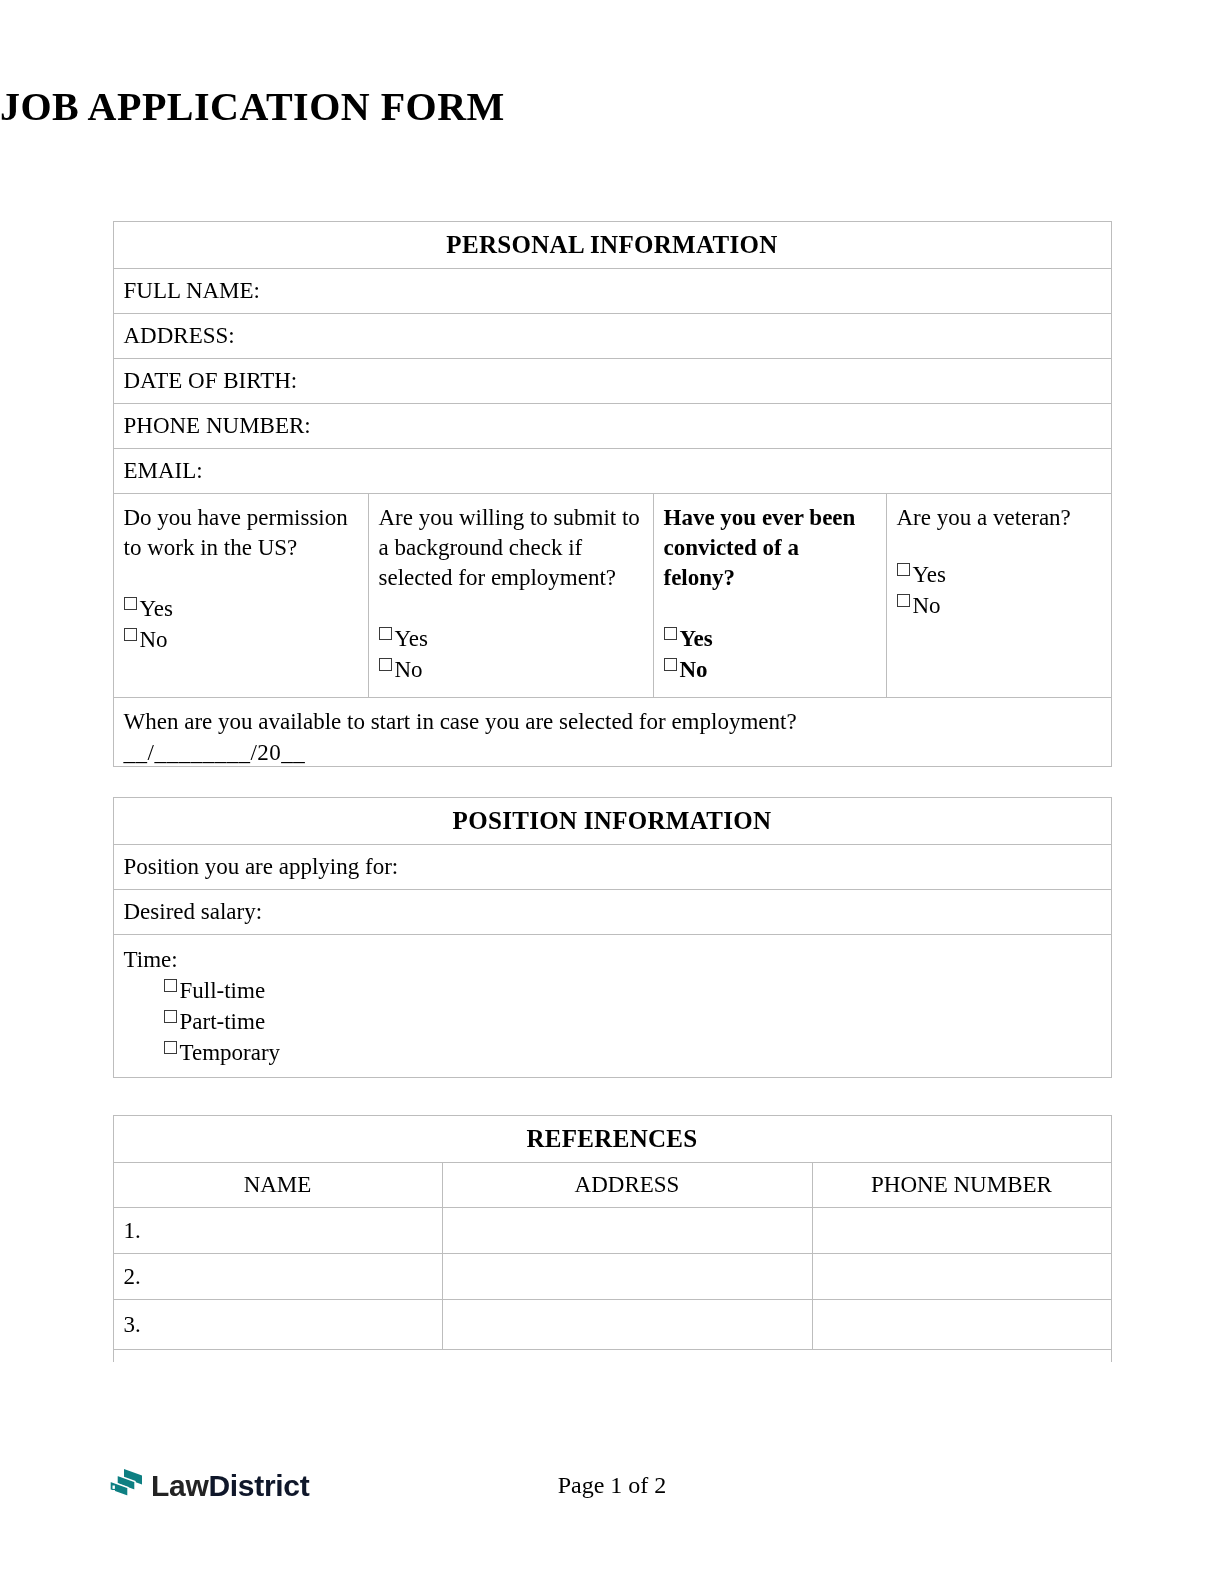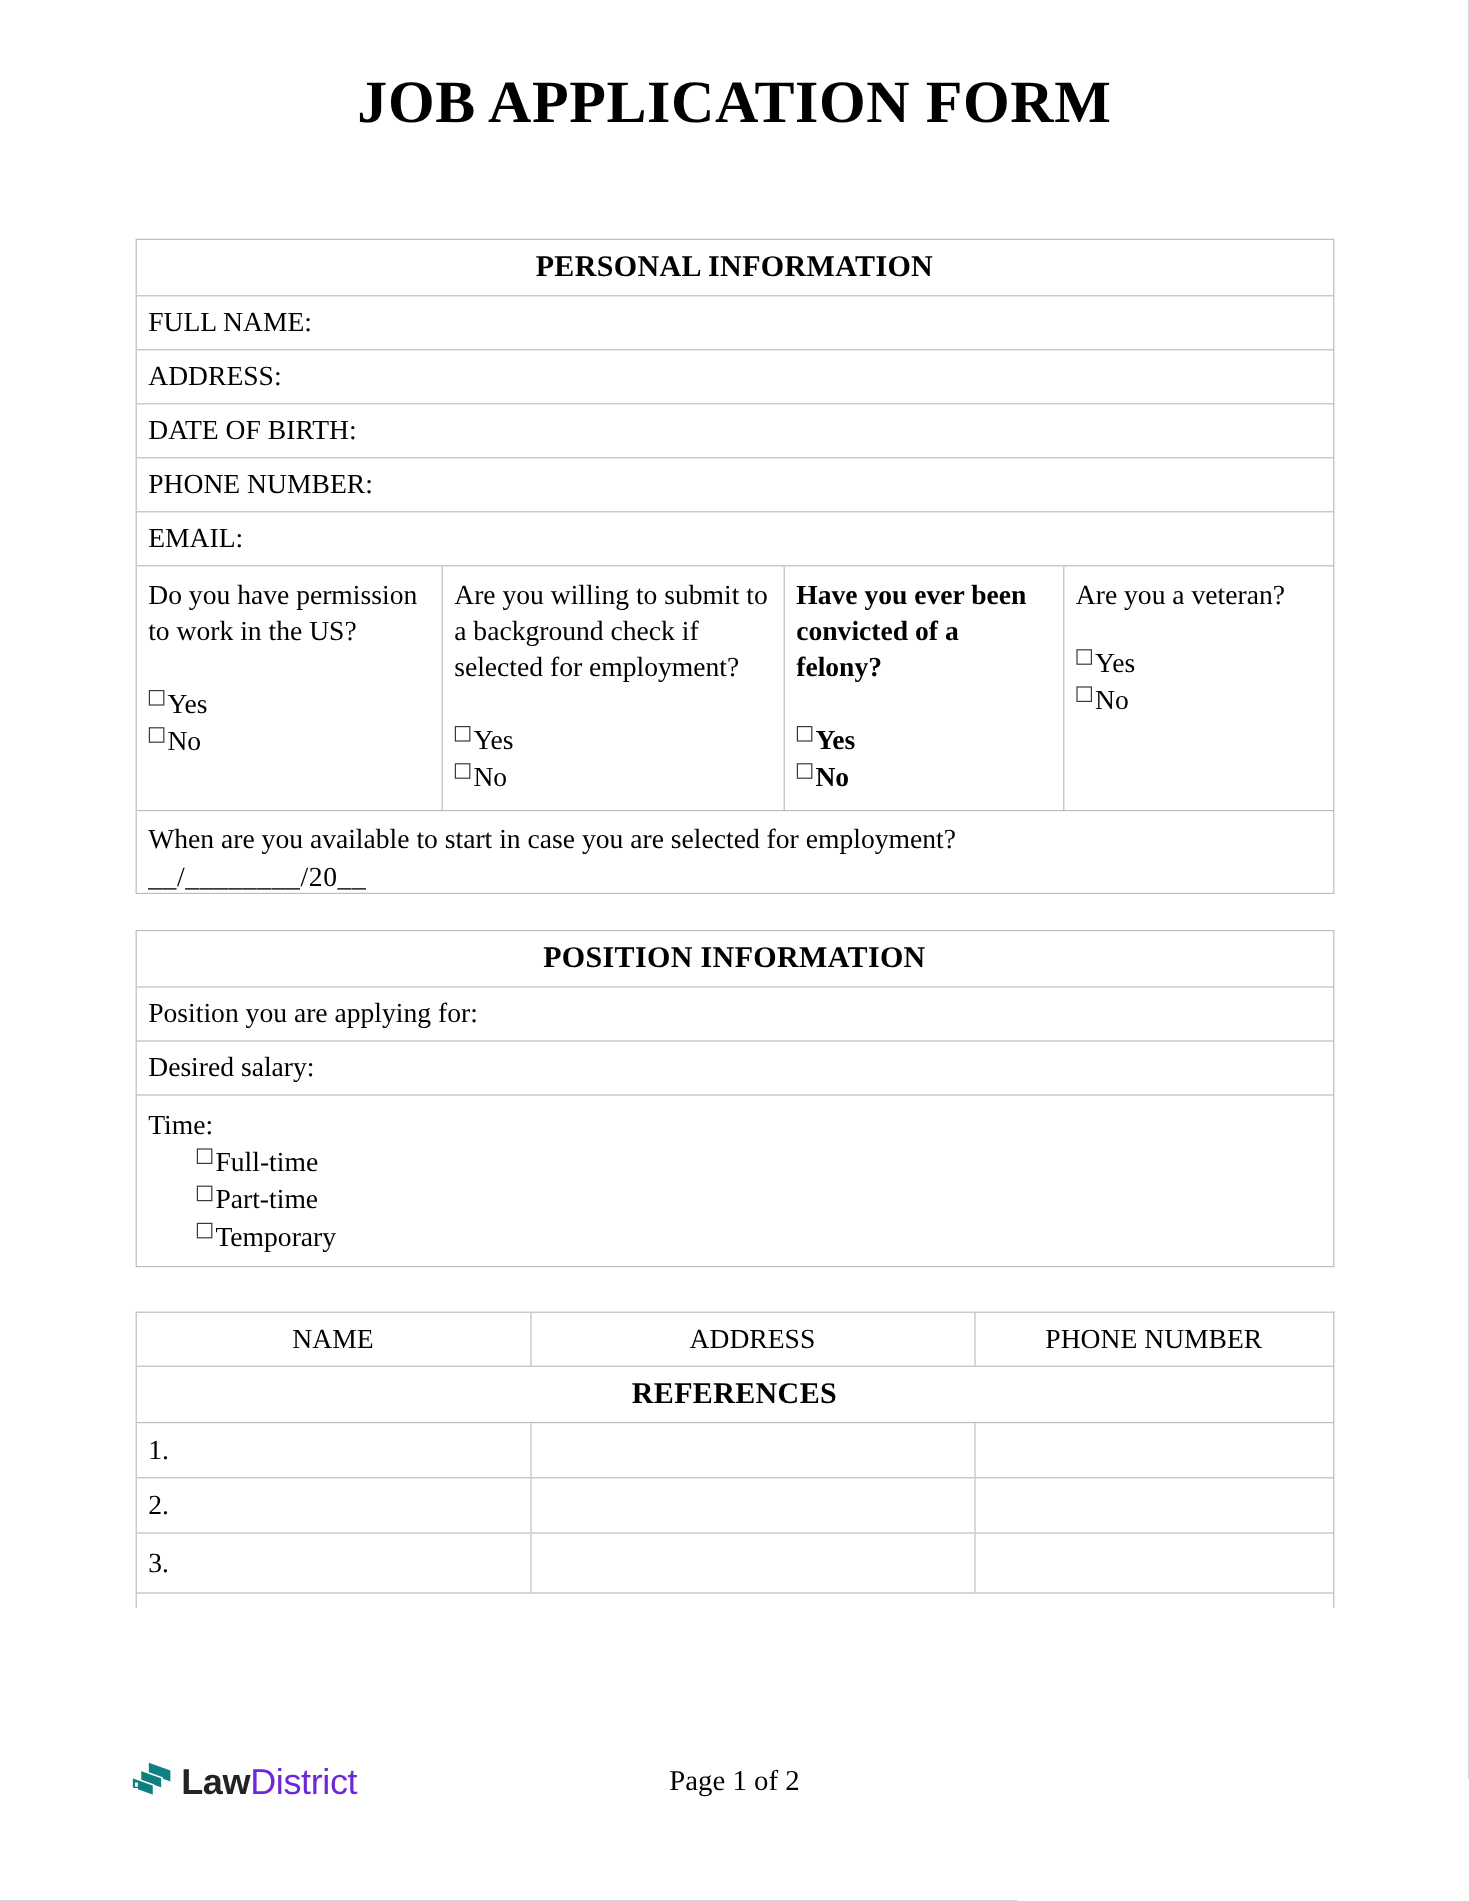--- a/index.html
+++ b/index.html
@@ -2,22 +2,22 @@
 <html><head>
 <meta charset="utf-8">
 <style>
   html,body { margin:0; padding:0; background:#888; }
   .page {
     width:1224px; height:1584px; margin:0 auto; background:#ffffff;
     position:relative; font-family:"Liberation Serif", serif; color:#000;
     overflow:hidden;
   }
   .doc-title {
-    padding-top:56px; text-align:center;
-    font-size:50px; font-weight:bold; letter-spacing:0.5px;
+    padding-top:78px; text-align:left;
+    font-size:40px; font-weight:bold; letter-spacing:0.5px;
     line-height:58px;
   }
   .form-table {
     width:999px; margin:0 auto; box-sizing:border-box;
     border:1px solid #bdbdbd;
   }
   .form-table.cut-bottom { border-bottom:none; }
   .t-row { border-bottom:1px solid #bdbdbd; box-sizing:border-box; }
   .t-row:last-child { border-bottom:none; }
   .sec-header {
@@ -70,21 +70,21 @@
     position:absolute; left:0; right:0; top:8px; text-align:center;
     font-size:24px;
   }
   .logo { position:absolute; left:106px; top:2px; display:flex; align-items:center; }
   .logo svg { display:block; }
   .logo-text {
     font-family:"Liberation Sans", sans-serif; font-size:30px; margin-left:5px;
     color:#232323; letter-spacing:-0.3px;
   }
   .logo-text .bold { font-weight:800; }
-  .logo-text .reg { font-weight:400; color:#6d28d9; }
+  .logo-text .reg { font-weight:700; color:#0f172a; }
   .mt-t1 { margin-top:85px; }
   .mt-t2 { margin-top:30px; }
   .mt-t3 { margin-top:37px; }
 </style>
 </head>
 <body>
 
 <div class="page">
 
   <div class="doc-title">JOB APPLICATION FORM</div>
@@ -166,27 +166,27 @@
       <div>Time:</div>
       <div class="time-opts">
         <div class="opt"><span class="cb"></span><span>Full-time</span></div>
         <div class="opt"><span class="cb"></span><span>Part-time</span></div>
         <div class="opt"><span class="cb"></span><span>Temporary</span></div>
       </div>
     </div>
   </div>
 
   <div class="form-table cut-bottom mt-t3">
+    <div class="t-row sec-header">REFERENCES</div>
+
     <div class="t-row ref-cols">
       <div class="ref-col ref-c1">NAME</div>
       <div class="ref-col ref-c2">ADDRESS</div>
       <div class="ref-col ref-c3">PHONE NUMBER</div>
     </div>
-
-    <div class="t-row sec-header">REFERENCES</div>
 
     <div class="t-row ref-row ref-h46">
       <div class="ref-cell ref-c1">
           <span>1.</span>
         </div>
       <div class="ref-cell ref-c2"></div>
       <div class="ref-cell ref-c3"></div>
     </div>
     <div class="t-row ref-row ref-h46">
       <div class="ref-cell ref-c1">

